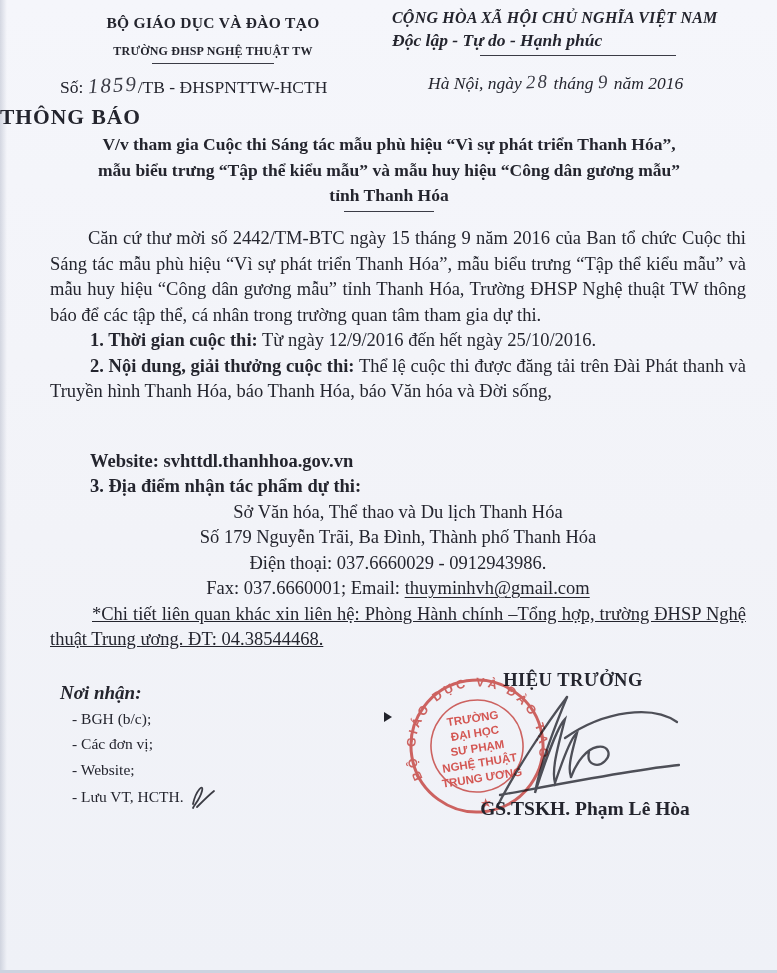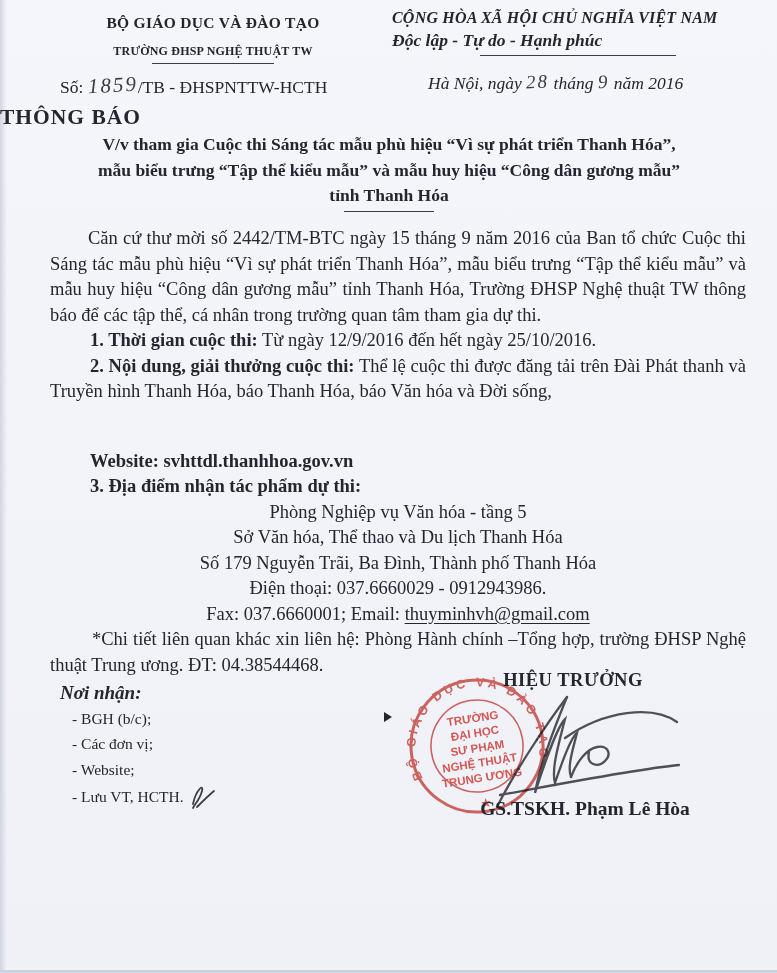--- a/index.html
+++ b/index.html
@@ -42,21 +42,21 @@
   .subject-rule{position:absolute;left:344px;top:211px;width:90px;border-top:1.7px solid #3b3c46;}
   
   .body-block{position:absolute;left:50px;top:226px;width:696px;
               font-size:18.5px;line-height:25.5px;}
   .body-block p{margin:0;}
   .para{text-align:justify;text-indent:38px;}
   .item{text-align:justify;text-indent:40px;}
   .b{font-weight:bold;}
   .center-line{text-align:center;}
   .email{text-decoration:underline;text-underline-offset:3px;}
-  .note{text-align:justify;text-indent:42px;}
+  .note{text-align:justify;text-indent:42px;text-decoration:underline;}
   
   .recipients{position:absolute;left:60px;top:680px;font-size:15.5px;line-height:25.5px;}
   .recipients .label{font-weight:bold;font-style:italic;font-size:19px;}
   .recipients .item-r{padding-left:12px;}
   .initial-svg{vertical-align:-8px;margin-left:2px;}
   .signer-title{position:absolute;left:458px;top:670px;width:230px;text-align:center;
                 font-weight:bold;font-size:18.5px;letter-spacing:.5px;}
   .stamp-wrap{position:absolute;left:385px;top:668px;mix-blend-mode:multiply;}
   .sig-wrap{position:absolute;left:415px;top:665px;mix-blend-mode:multiply;}
   .signer-name{position:absolute;left:430px;top:798px;width:310px;text-align:center;
@@ -93,21 +93,20 @@
     <div>mẫu biểu trưng “Tập thể kiểu mẫu” và mẫu huy hiệu “Công dân gương mẫu”</div>
     <div>tỉnh Thanh Hóa</div>
   </div>
   <div class="subject-rule"></div>
 
   <div class="body-block">
     <p class="para">Căn cứ thư mời số 2442/TM-BTC ngày 15 tháng 9 năm 2016 của Ban tổ chức Cuộc thi Sáng tác mẫu phù hiệu “Vì sự phát triển Thanh Hóa”, mẫu biểu trưng “Tập thể kiểu mẫu” và mẫu huy hiệu “Công dân gương mẫu” tỉnh Thanh Hóa, Trường ĐHSP Nghệ thuật TW thông báo để các tập thể, cá nhân trong trường quan tâm tham gia dự thi.</p>
     <p class="item"><span class="b">1.  Thời gian cuộc thi:</span><span> Từ ngày 12/9/2016 đến hết ngày 25/10/2016.</span></p>
     <p class="item"><span class="b">2. Nội dung, giải thưởng cuộc thi:</span><span> Thể lệ cuộc thi được đăng tải trên Đài Phát thanh và Truyền hình Thanh Hóa, báo Thanh Hóa, báo Văn hóa và Đời sống, </span><span class="b" style="display:block;margin-top:44px;">Website: svhttdl.thanhhoa.gov.vn</span></p>
     <p class="item b">3. Địa điểm nhận tác phẩm dự thi:</p>
-    <div class="center-line">Phòng Nghiệp vụ Văn hóa - tầng 5</div>
     <div class="center-line">Sở Văn hóa, Thể thao và Du lịch Thanh Hóa</div>
     <div class="center-line">Số 179 Nguyễn Trãi, Ba Đình, Thành phố Thanh Hóa</div>
     <div class="center-line">Điện thoại: 037.6660029 - 0912943986.</div>
     <div class="center-line"><span>Fax: 037.6660001; Email: </span><span class="email">thuyminhvh@gmail.com</span></div>
     <p class="note">*Chi tiết liên quan khác xin liên hệ: Phòng Hành chính –Tổng hợp, trường ĐHSP Nghệ thuật Trung ương. ĐT: 04.38544468.</p>
   </div>
 
   <div class="recipients">
     <div class="label">Nơi nhận:</div>
     <div class="item-r">- BGH (b/c);</div>

